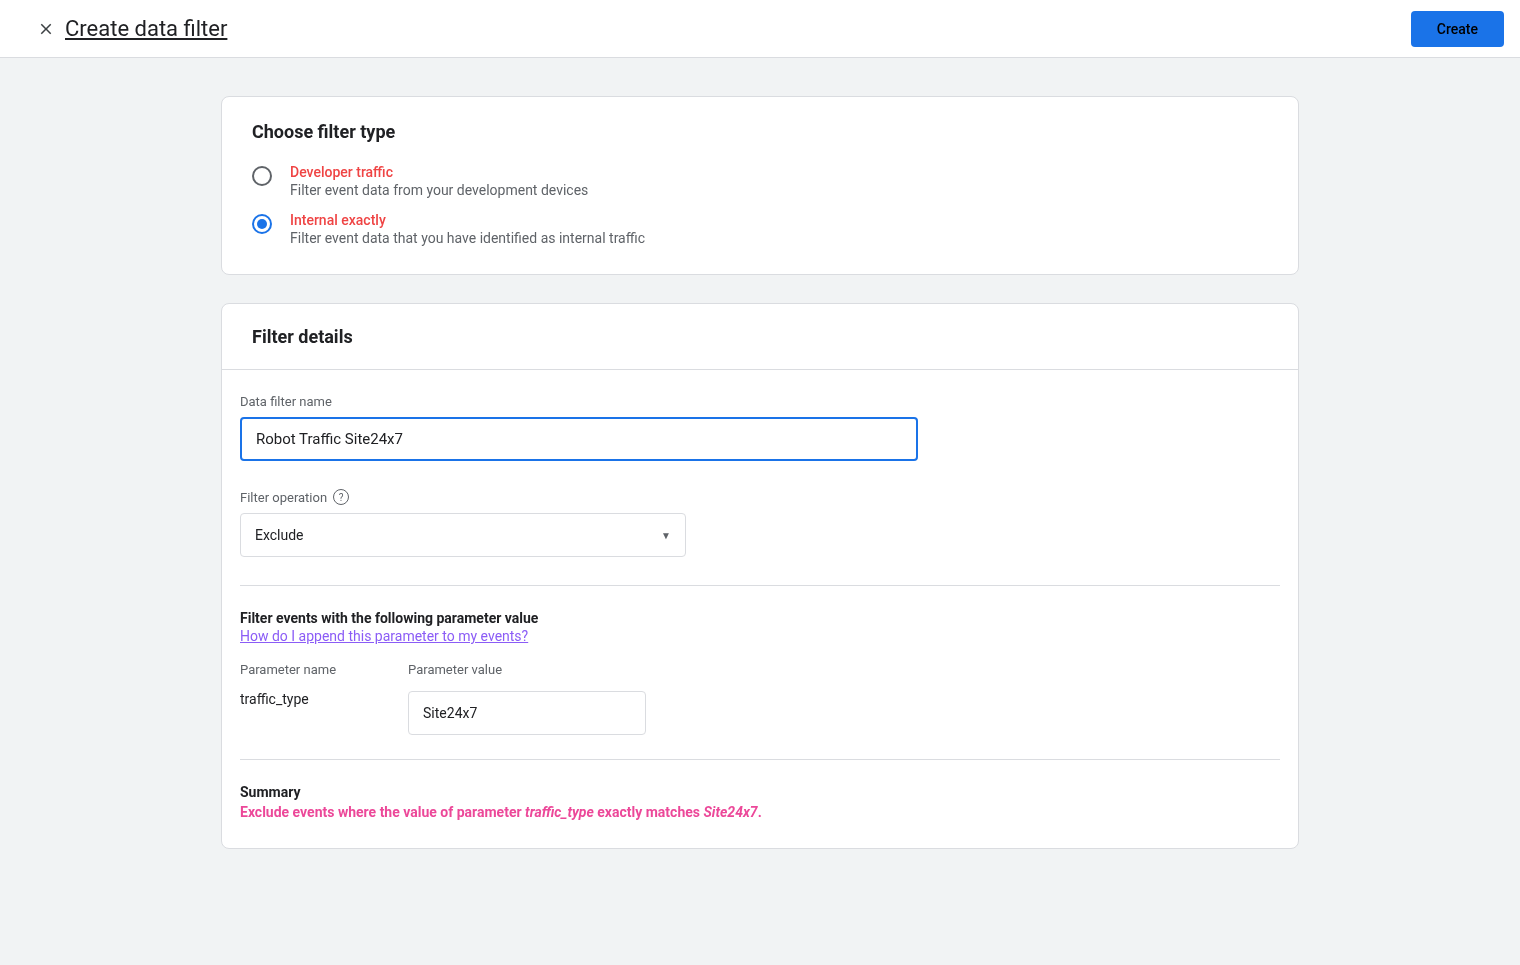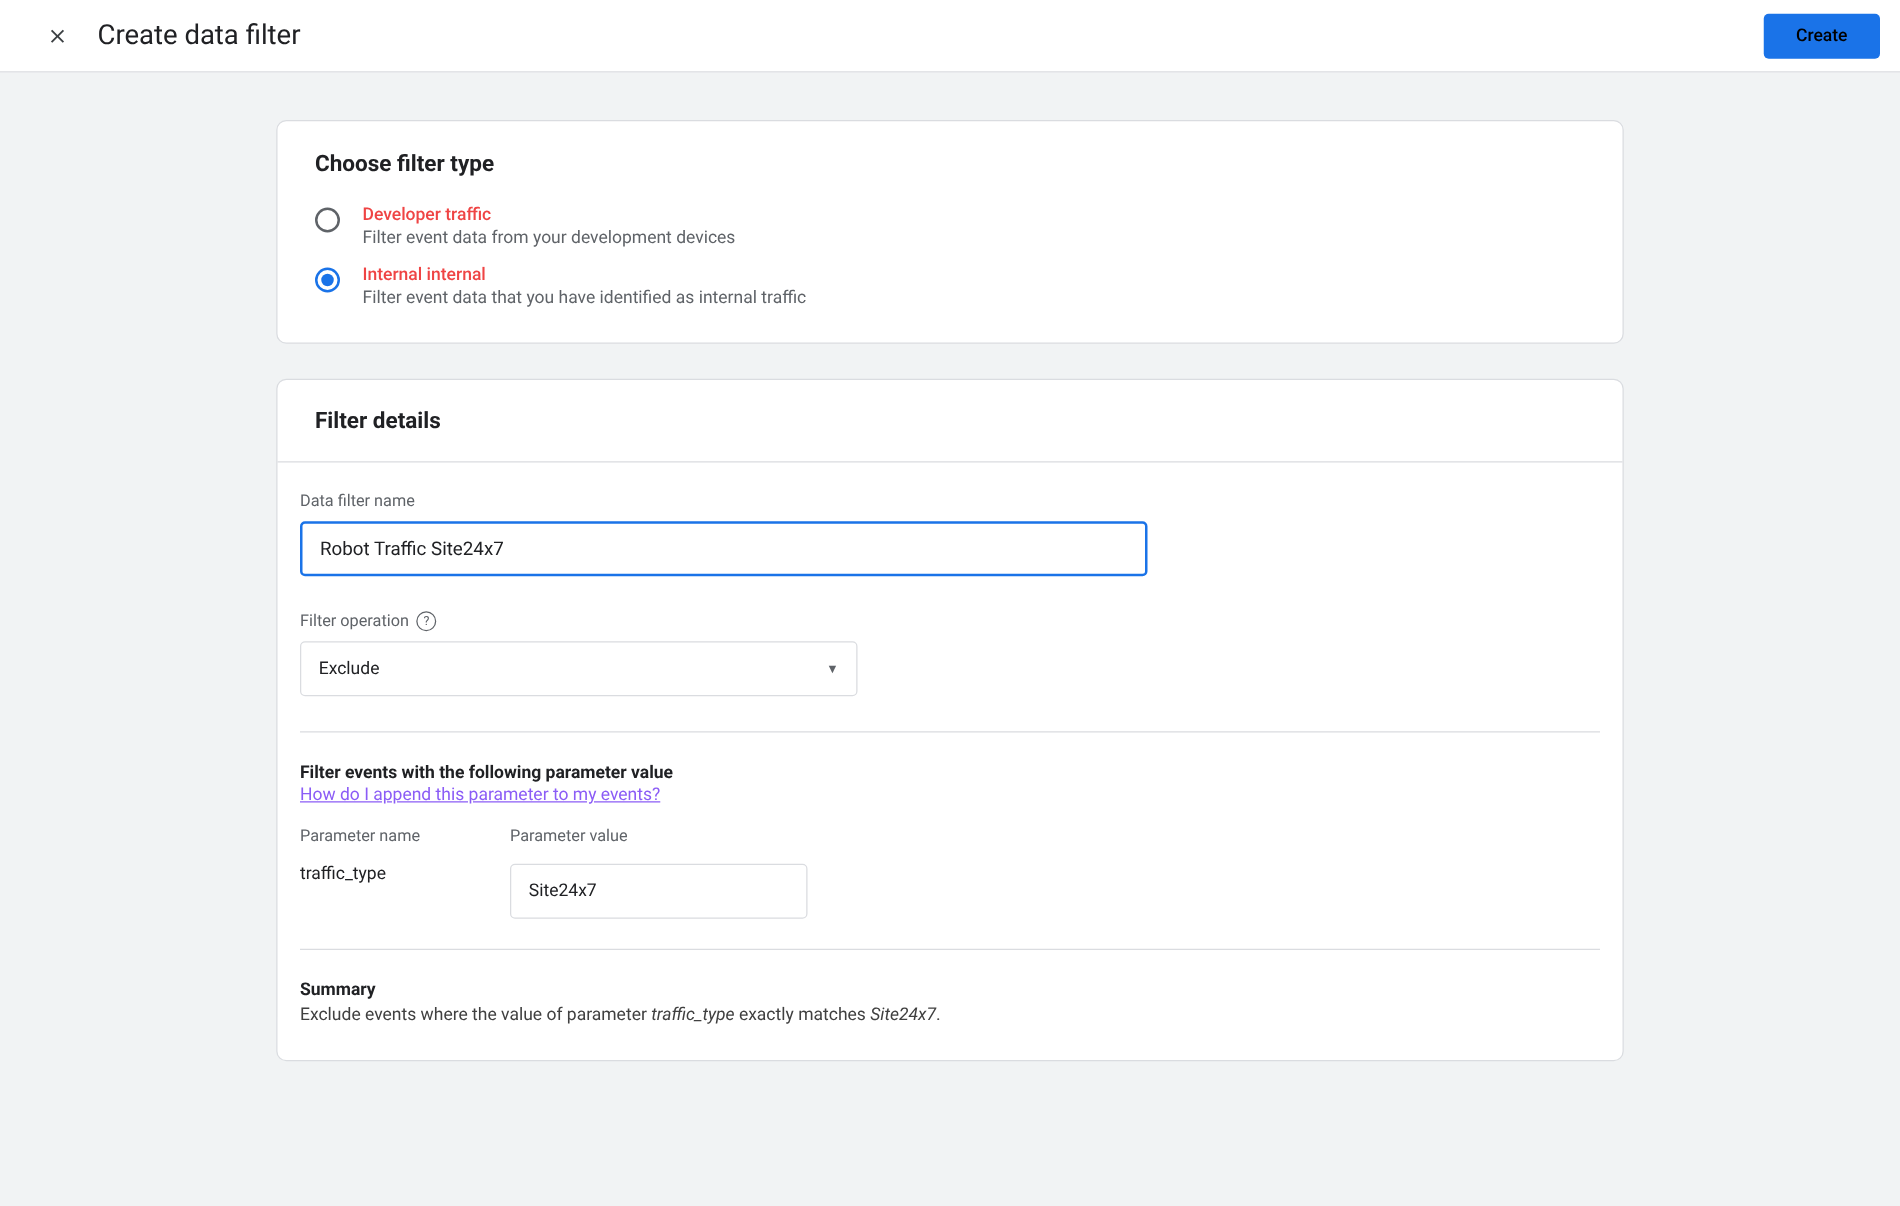--- a/index.html
+++ b/index.html
@@ -14,21 +14,22 @@
     align-items: center;
     justify-content: space-between;
     background: #fff;
     padding: 10px 16px 10px 36px;
     border-bottom: 1px solid #dadce0;
     height: 58px;
   }
   .header-left {
     display: flex;
     align-items: center;
-    gap: 22px;
+    gap: 9px;
+    text-decoration: underline;
   }
   .close-icon {
     width: 20px;
     height: 20px;
     cursor: pointer;
     display: flex;
     align-items: center;
     justify-content: center;
   }
   .close-icon svg { width: 18px; height: 18px; }
@@ -190,22 +191,23 @@
     border: 1px solid #dadce0;
     border-radius: 4px;
     padding: 0 14px;
     font-size: 14px;
     color: #202124;
     font-family: inherit;
     outline: none;
   }
   .summary-text {
     font-size: 14px;
-    color: #404040;
+    color: #ec4899;
     margin-top: 4px;
+    font-weight: bold;
   }
   .summary-text em { font-style: italic; }
 </style>
 </head>
 <body>
 
 <div class="header">
   <div class="header-left">
     <div class="close-icon">
       <svg viewBox="0 0 24 24">
@@ -226,21 +228,21 @@
       <div class="radio"></div>
       <div class="radio-label">
         <div class="radio-title">Developer traffic</div>
         <div class="radio-desc">Filter event data from your development devices</div>
       </div>
     </div>
 
     <div class="radio-row">
       <div class="radio selected"></div>
       <div class="radio-label">
-        <div class="radio-title">Internal internal</div>
+        <div class="radio-title">Internal exactly</div>
         <div class="radio-desc">Filter event data that you have identified as internal traffic</div>
       </div>
     </div>
   </div>
 
   <div class="card">
     <div class="details-head">
       <div class="section-title">Filter details</div>
     </div>
     <div class="details-body">

